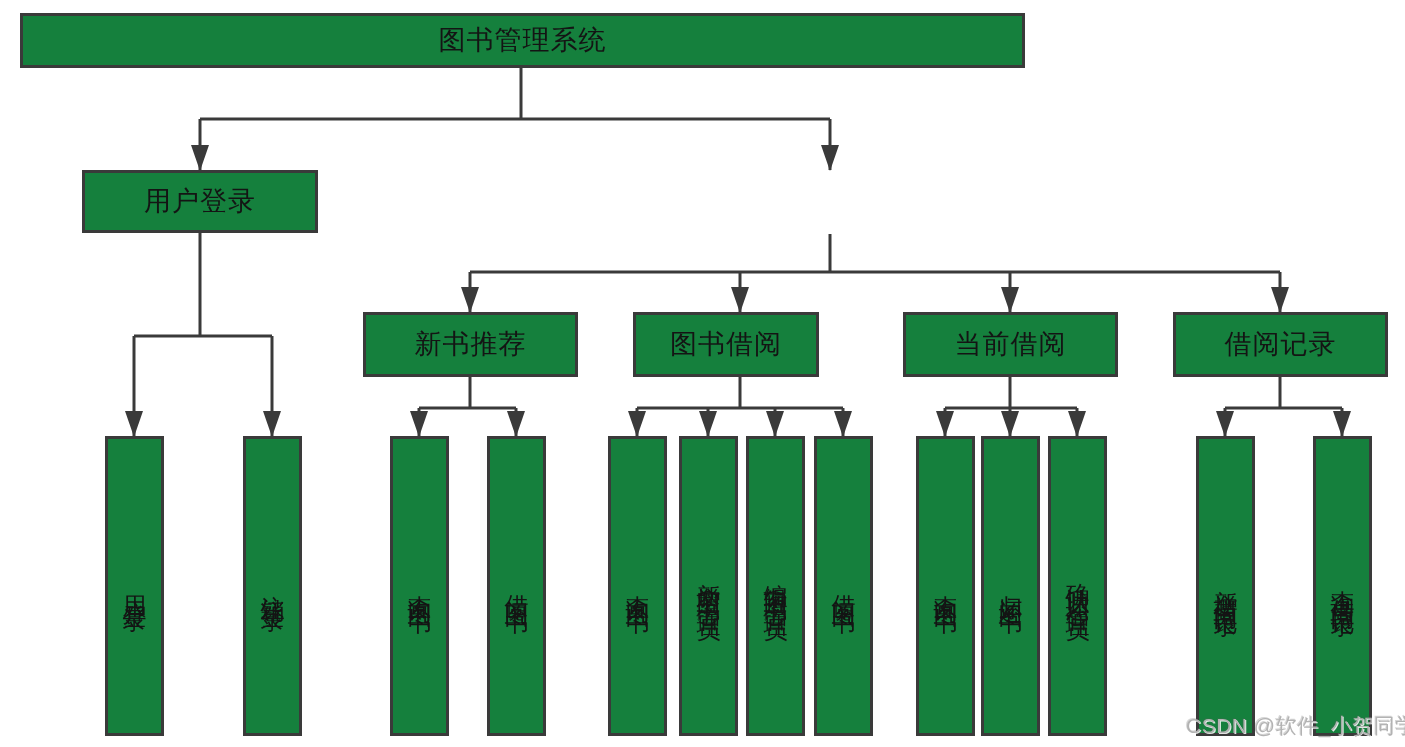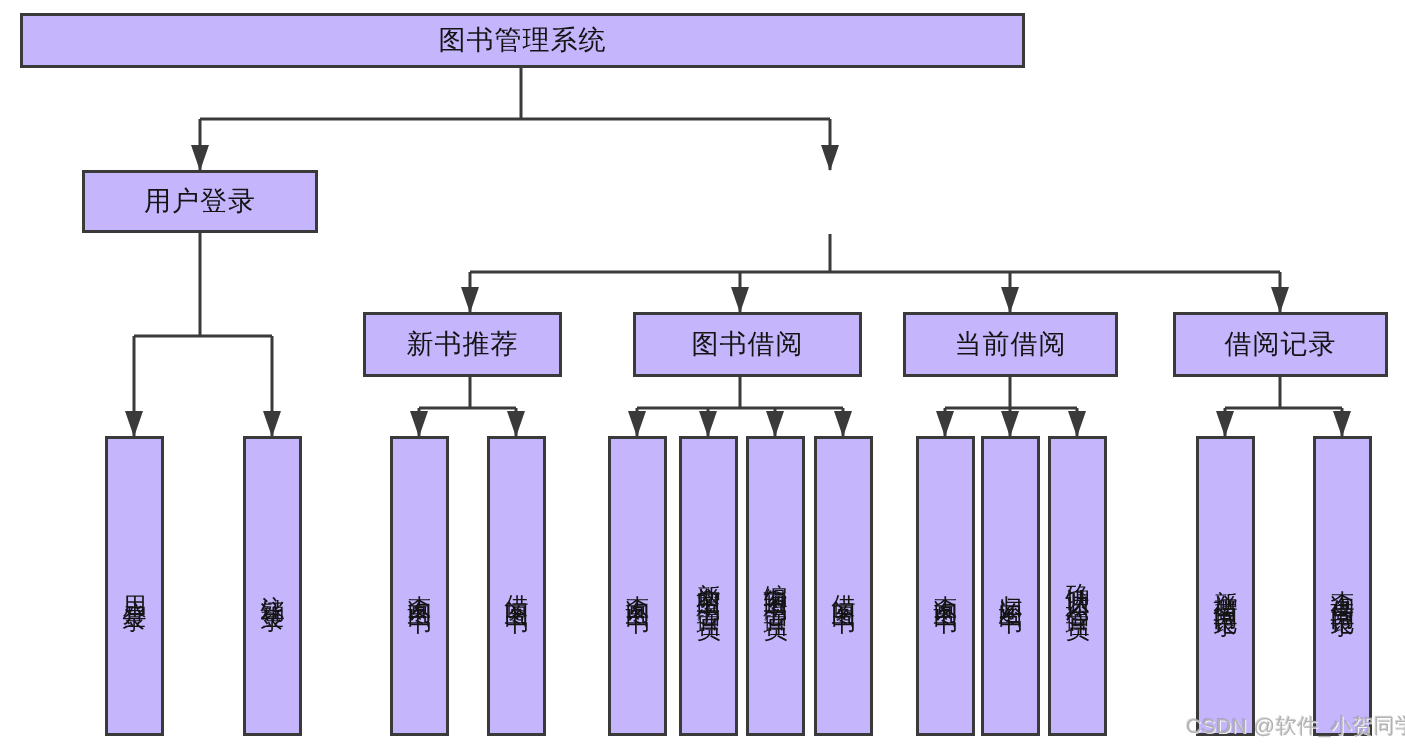--- a/index.html
+++ b/index.html
@@ -18,21 +18,21 @@
   .wires {
     position: absolute;
     left: 0;
     top: 0;
     width: 1405px;
     height: 747px;
   }
   .box {
     position: absolute;
     box-sizing: border-box;
-    background: #c4b5fd;
+    background: #15803d;
     border: 3px solid #3a3a3a;
     color: #141414;
     display: flex;
     align-items: center;
     justify-content: center;
     text-align: center;
   }
   .h {
     font-size: 27px;
     letter-spacing: 1px;
@@ -103,22 +103,22 @@
       <line x1="1077" y1="408" x2="1077" y2="436" marker-end="url(#arr)"></line>
       <line x1="1225" y1="408" x2="1225" y2="436" marker-end="url(#arr)"></line>
       <line x1="1342" y1="408" x2="1342" y2="436" marker-end="url(#arr)"></line>
     </g>
   </svg>
 
   <div class="box h" style="left:20px; top:13px; width:1005px; height:55px;">图书管理系统</div>
 
   <div class="box h" style="left:82px; top:170px; width:236px; height:63px;">用户登录</div>
 
-  <div class="box h" style="left:363px; top:312px; width:199px; height:65px;">新书推荐</div>
-  <div class="box h" style="left:633px; top:312px; width:229px; height:65px;">图书借阅</div>
+  <div class="box h" style="left:363px; top:312px; width:215px; height:65px;">新书推荐</div>
+  <div class="box h" style="left:633px; top:312px; width:186px; height:65px;">图书借阅</div>
   <div class="box h" style="left:1173px; top:312px; width:215px; height:65px;">借阅记录</div>
   <div class="box h" style="left:903px; top:312px; width:215px; height:65px;">当前借阅</div>
 
   <div class="box v" style="left:105px;">用户登录</div>
   <div class="box v" style="left:243px;">注销登录</div>
 
   <div class="box v" style="left:390px;">查询图书</div>
   <div class="box v" style="left:487px;">借阅图书</div>
 
   <div class="box v" style="left:608px;">查询图书</div>

